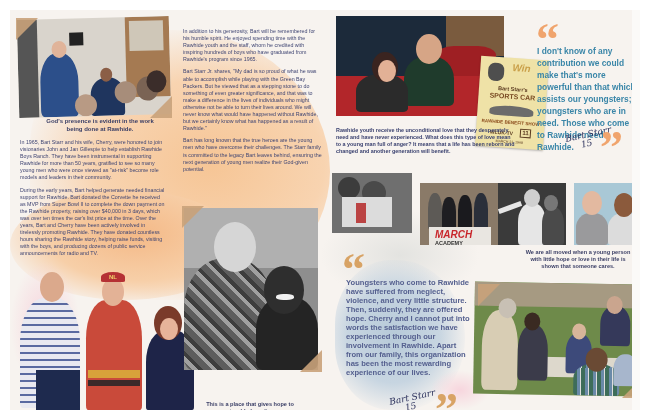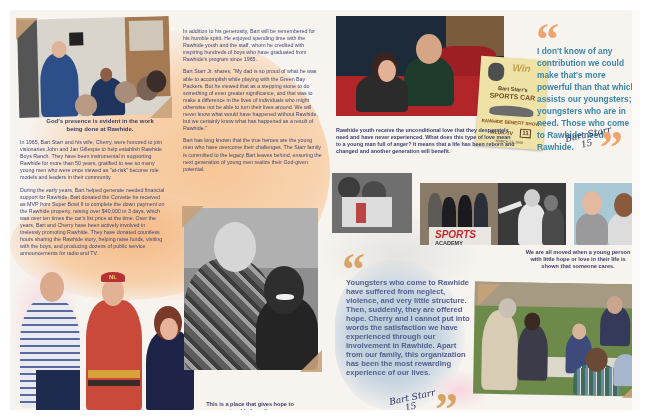--- a/index.html
+++ b/index.html
@@ -200,21 +200,21 @@
     <div class="head" style="left:30px; top:8px; width:24px; height:24px; background:#4a4a4a;"></div>
     <div style="position:absolute; left:10px; top:24px; width:50px; height:30px; background:#dcdcdc;"></div>
     <div style="position:absolute; left:24px; top:30px; width:10px; height:20px; background:#b44;"></div>
   </div>
   <div class="photo" style="left:410px; top:173px; width:80px; height:62px; background:#8a7a68;">
     <div class="fig" style="left:8px; top:10px; width:14px; height:36px; background:#5d5a56;"></div>
     <div class="fig" style="left:22px; top:14px; width:14px; height:32px; background:#1e1e22;"></div>
     <div class="fig" style="left:38px; top:12px; width:14px; height:34px; background:#1a1a1e;"></div>
     <div class="fig" style="left:54px; top:10px; width:14px; height:36px; background:#2a2f3a;"></div>
     <div class="starr-sign">
-      <div class="s1">SPORTS</div>
+      <div class="s1">MARCH</div>
       <div class="s2">ACADEMY</div>
     </div>
   </div>
   <div class="photo" style="left:488px; top:173px; width:68px; height:62px; background:#3a3a3a;">
     <div class="fig" style="left:20px; top:20px; width:28px; height:42px; background:#e6e6e6;"></div>
     <div class="head" style="left:26px; top:6px; width:16px; height:18px; background:#cfcfcf;"></div>
     <div class="fig" style="left:44px; top:24px; width:22px; height:38px; background:#4a4a4a;"></div>
     <div class="head" style="left:46px; top:12px; width:14px; height:16px; background:#777;"></div>
     <div style="position:absolute; left:0; top:22px; width:24px; height:5px; background:#e6e6e6; transform:rotate(-20deg);"></div>
   </div>

